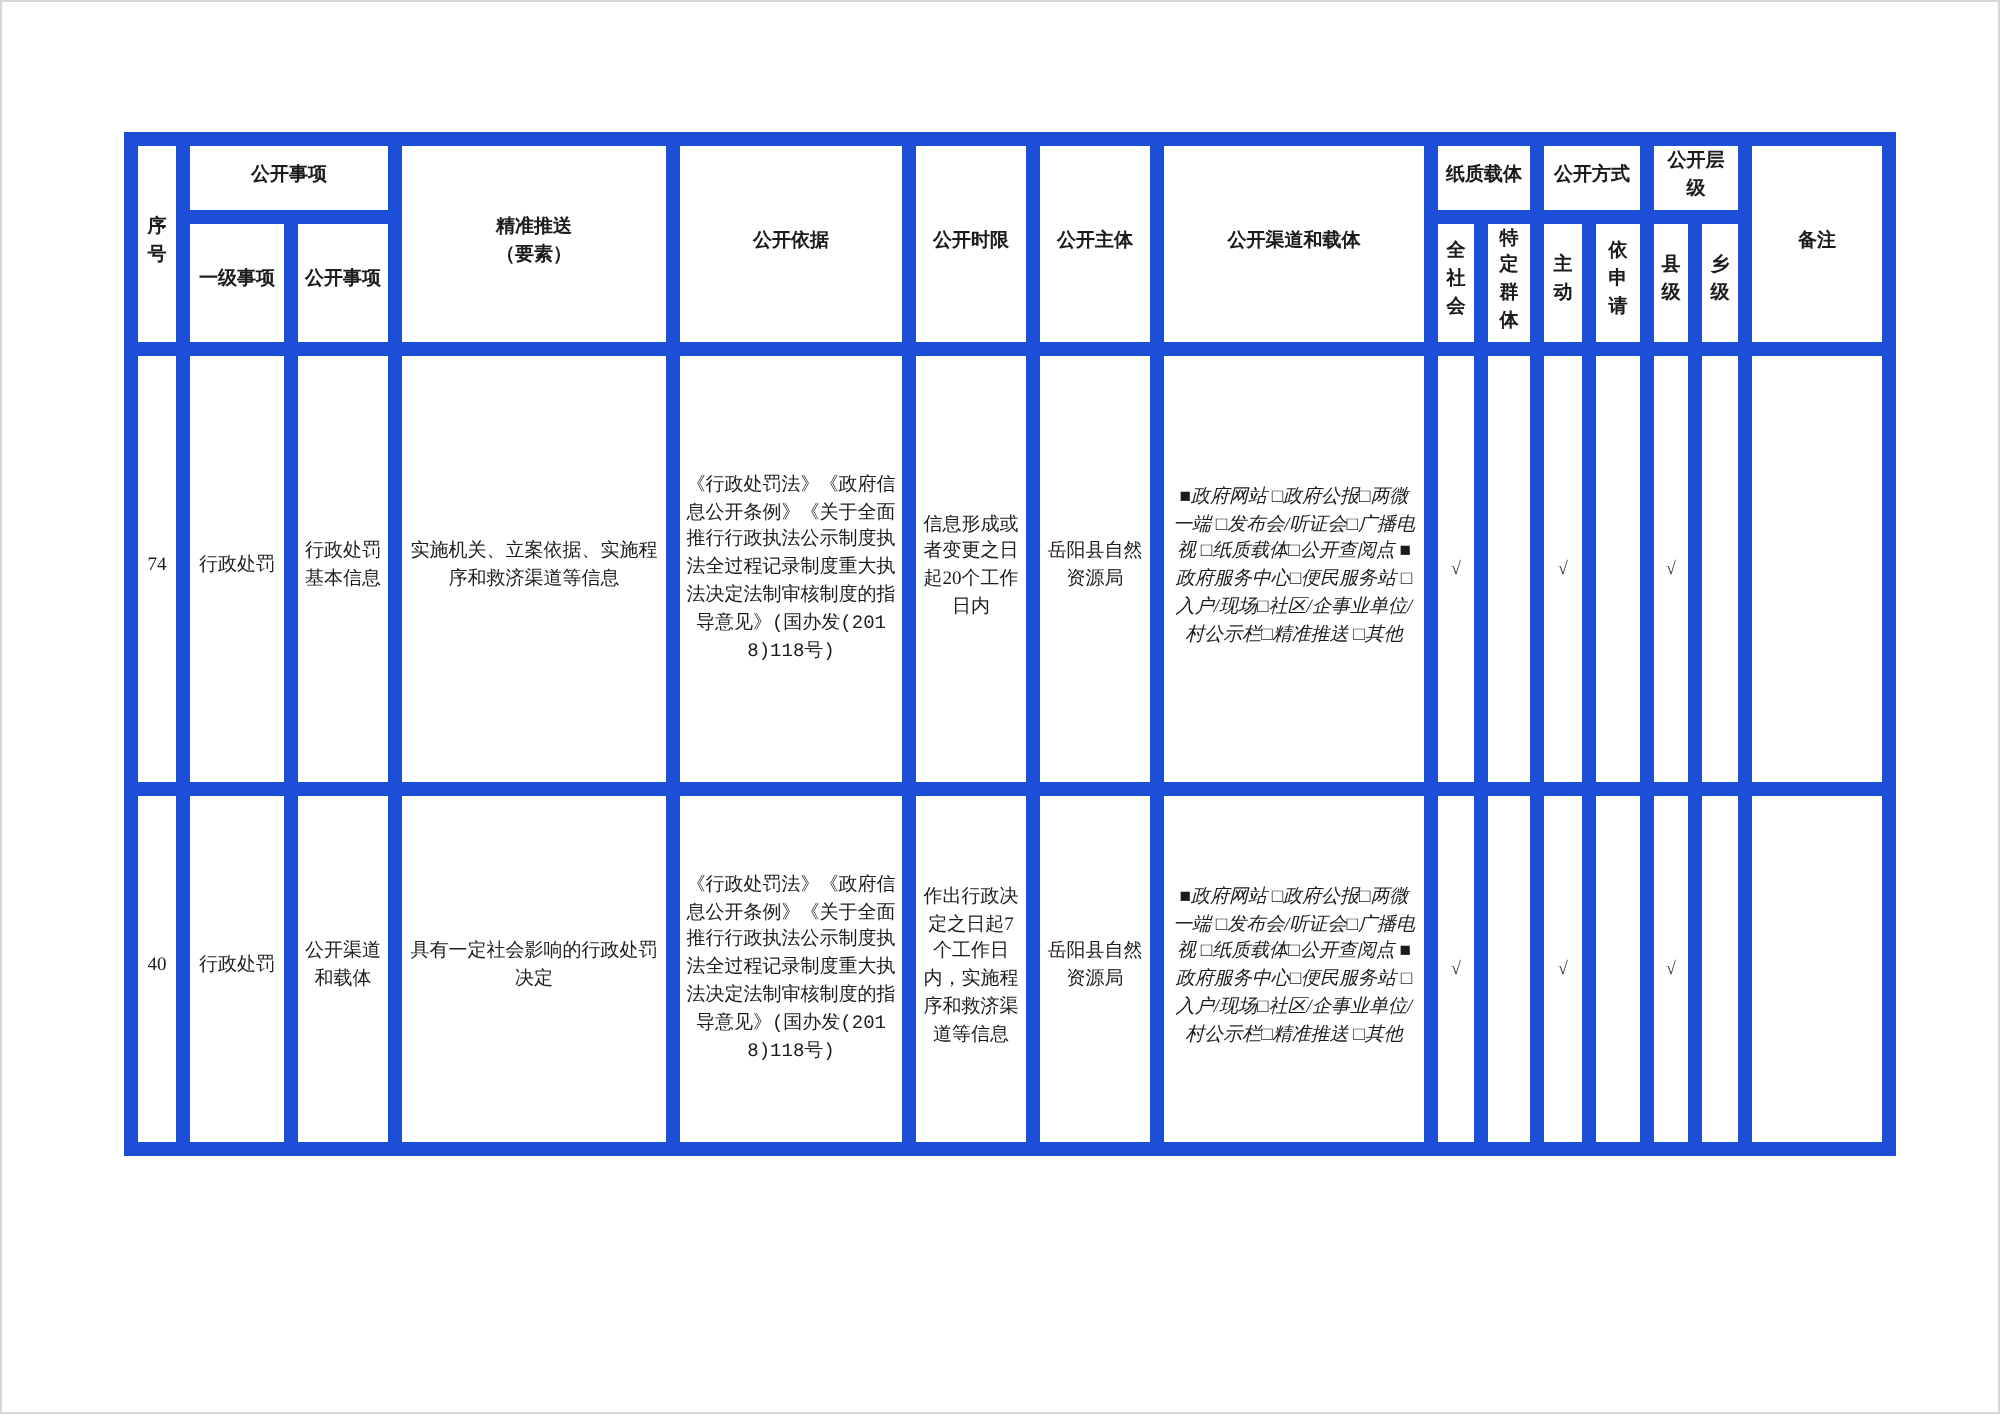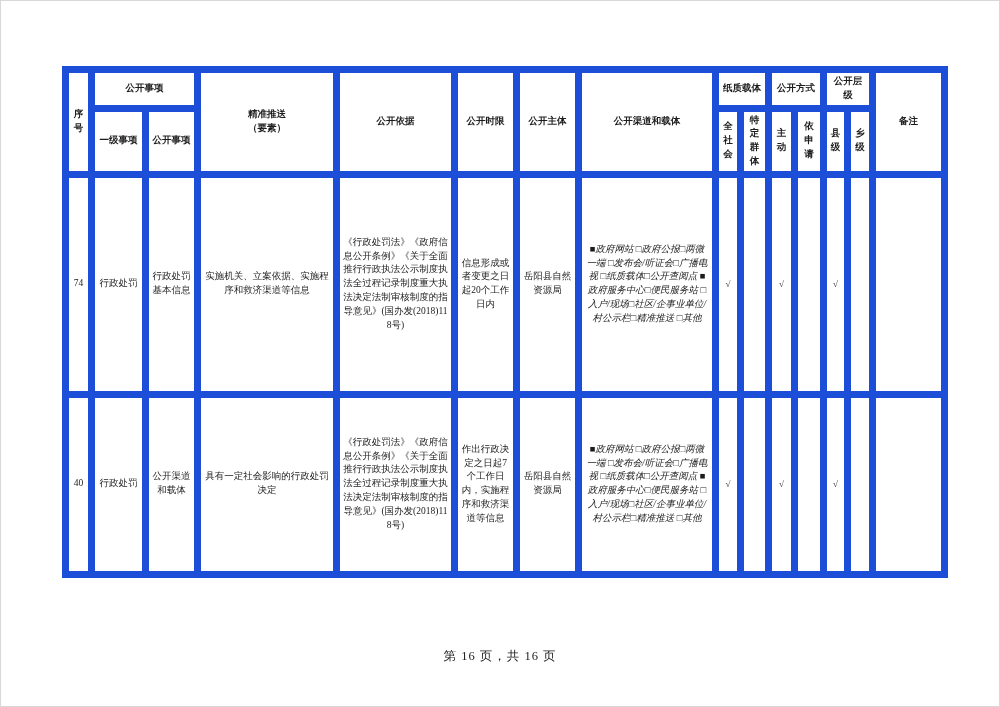--- a/index.html
+++ b/index.html
@@ -30,21 +30,21 @@
     text-align:center;
     padding:2px 3px;
     overflow:hidden;
     word-break:break-all;
     font-weight:normal;
   }
   table.disclosure{border:2px solid #2e2e2e;}
   table.disclosure th{font-weight:bold;font-size:9.5px;}
   .pre-line{white-space:pre-line;}
   td.channels-cell{text-align:left;text-align:justify;padding:4px 5px;font-style:italic;}
-  td.basis-cell{padding:3px 4px;}
+  td.basis-cell{padding:3px 4px;font-family:Liberation Mono, monospace;}
   .check{font-size:9px;color:#3a3a3a;}
   .footer{
     position:absolute;left:0;top:648px;width:1000px;
     text-align:center;
     font-size:12.5px;
     letter-spacing:1px;
     color:#1c1c1c;
   }
 </style>
 </head>
@@ -128,14 +128,13 @@
       <td class="check"></td>
       <td class="check">√</td>
       <td class="check"></td>
       <td class="check">√</td>
       <td class="check"></td>
       <td></td>
     </tr>
   </tbody>
     </table>
 
-  <div class="footer">第 16 页，共 16 页</div>
 </div>
 
 </body></html>

